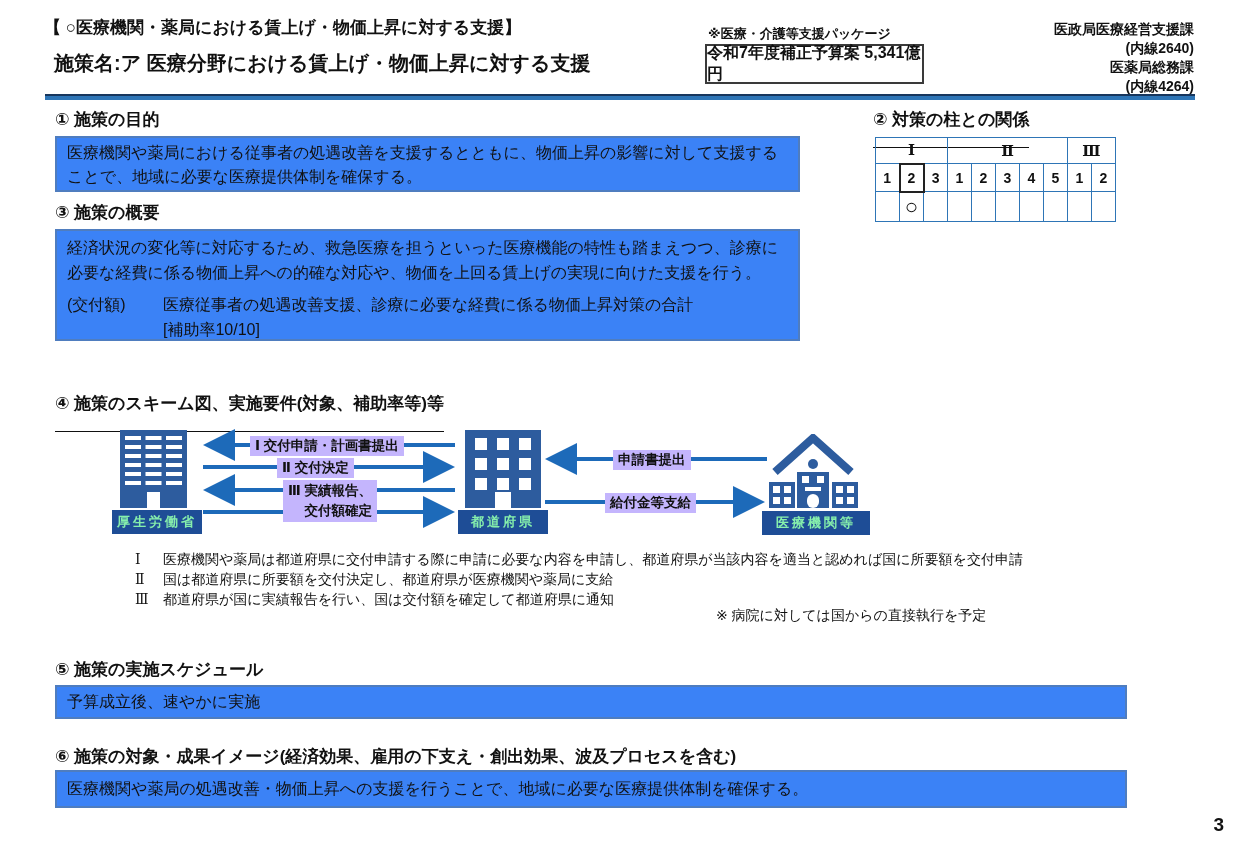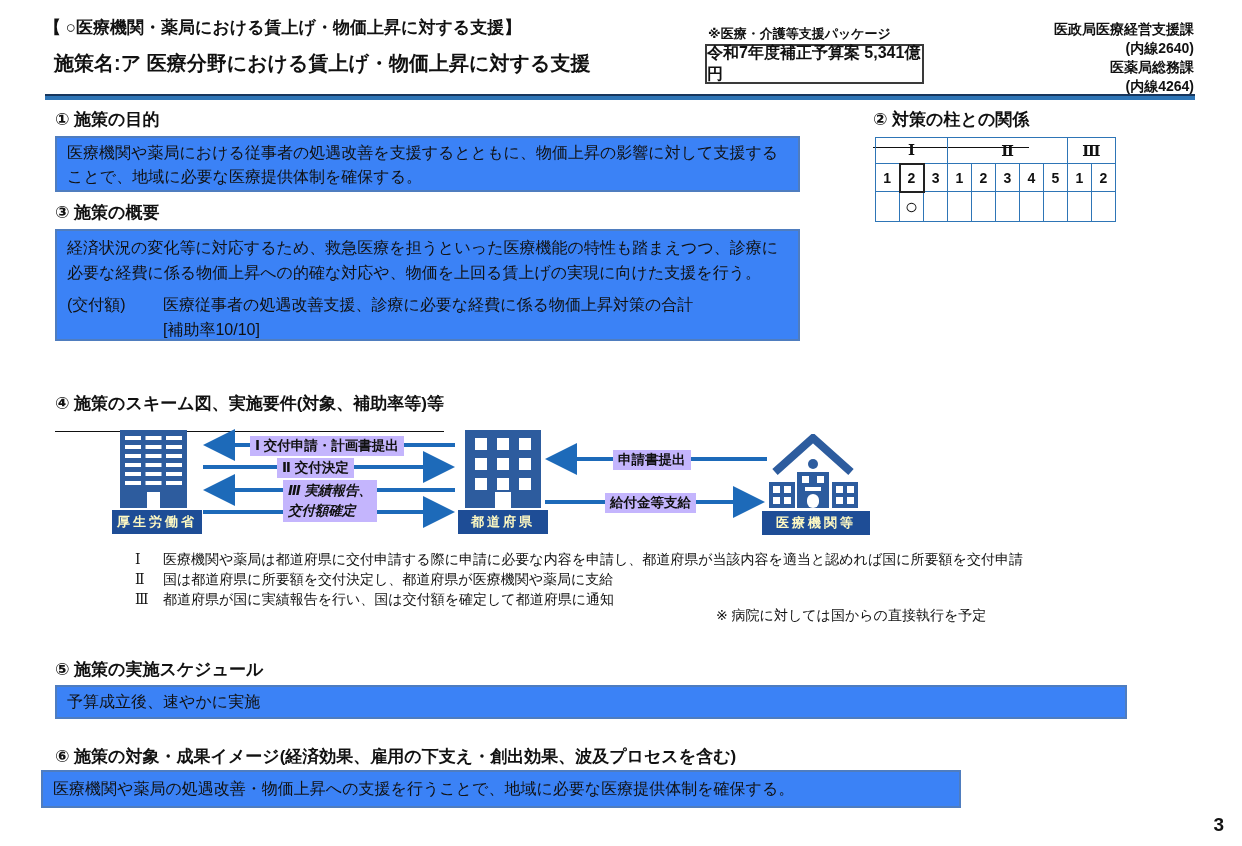--- a/index.html
+++ b/index.html
@@ -24,38 +24,38 @@
   .s1-box{left:55px;top:136px;width:745px;height:56px;}
   .s2-head{left:873px;top:108px;}
   .s3-head{left:55px;top:201px;}
   .s3-box{left:55px;top:229px;width:745px;height:112px;line-height:25px;padding-top:4px;}
   .grant-row{display:flex;margin-top:7px;}
   .grant-label{width:96px;flex:none;}
   .s4-head{left:55px;top:392px;}
   .s5-head{left:55px;top:658px;}
   .s5-box{left:55px;top:685px;width:1072px;height:34px;display:flex;align-items:center;}
   .s6-head{left:55px;top:745px;}
-  .s6-box{left:41px;top:770px;width:920px;height:38px;display:flex;align-items:center;}
+  .s6-box{left:55px;top:770px;width:1072px;height:38px;display:flex;align-items:center;}
   .page-num{right:18px;top:814px;font-size:19px;font-weight:700;}
   
   .pillar-table{left:875px;top:137px;border-collapse:collapse;table-layout:fixed;}
   .pillar-table td{border:1.6px solid #2e75b6;width:24px;text-align:center;padding:0;box-sizing:border-box;}
   .pillar-table .grp{height:26px;font-size:15px;font-weight:600;font-family:"DejaVu Serif","DejaVu Sans",serif;}
   .pillar-table .num{height:28px;font-size:14px;font-weight:600;}
   .pillar-table .num.hl{border:2px solid #222;}
   .pillar-table .val{height:30px;font-size:22px;line-height:1;font-weight:400;}
   
   .diagram{left:55px;top:424px;width:1100px;height:122px;}
   .diagram svg.arrows{position:absolute;left:0;top:0;}
   .bldg{position:absolute;}
-  .bldg-label{position:absolute;background:#1e4d96;color:#fef9c3;font-size:13px;font-weight:700;
+  .bldg-label{position:absolute;background:#1e4d96;color:#86efac;font-size:13px;font-weight:700;
               text-align:center;letter-spacing:3px;padding:3px 0;box-sizing:border-box;}
   .arrow-label{position:absolute;background:#c4b5fd;font-size:13.5px;font-weight:600;padding:1px 5px;white-space:nowrap;}
   .arrow-label .rn,.note-line .rn{font-family:"DejaVu Serif","DejaVu Sans",serif;}
-  .arrow-label.twolines{text-align:left;line-height:20px;font-style:italic;}
+  .arrow-label.twolines{text-align:right;line-height:20px;}
   
   .scheme-notes{left:135px;top:549px;font-size:14px;font-weight:500;line-height:20px;}
   .note-line{white-space:nowrap;}
   .note-line .rn{display:inline-block;width:28px;}
   .hospital-note{left:716px;top:607px;font-size:14px;font-weight:500;}
 </style>
 </head>
 <body>
 
 <div class="page">

